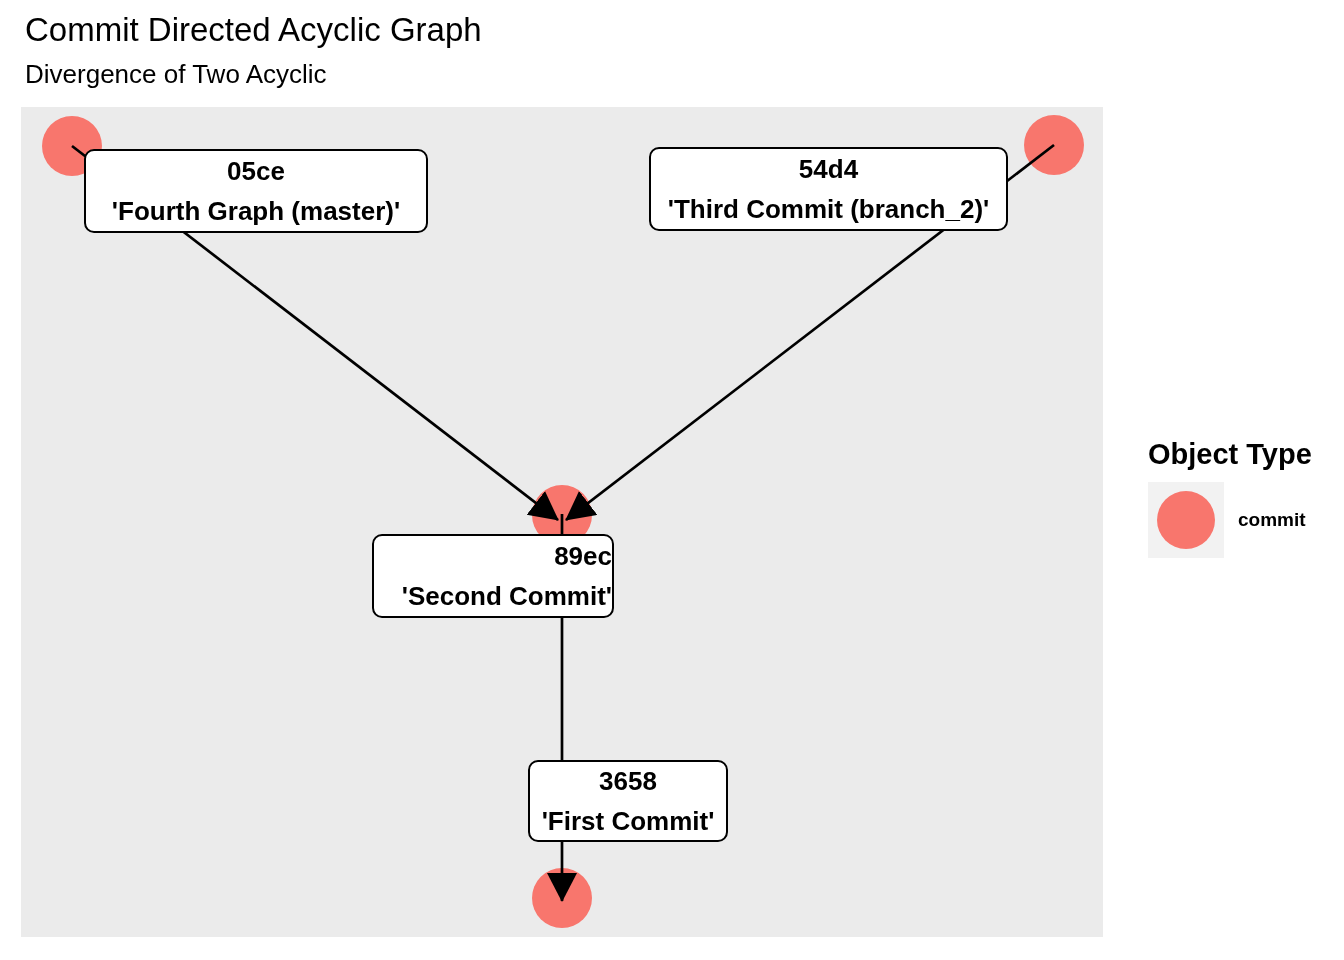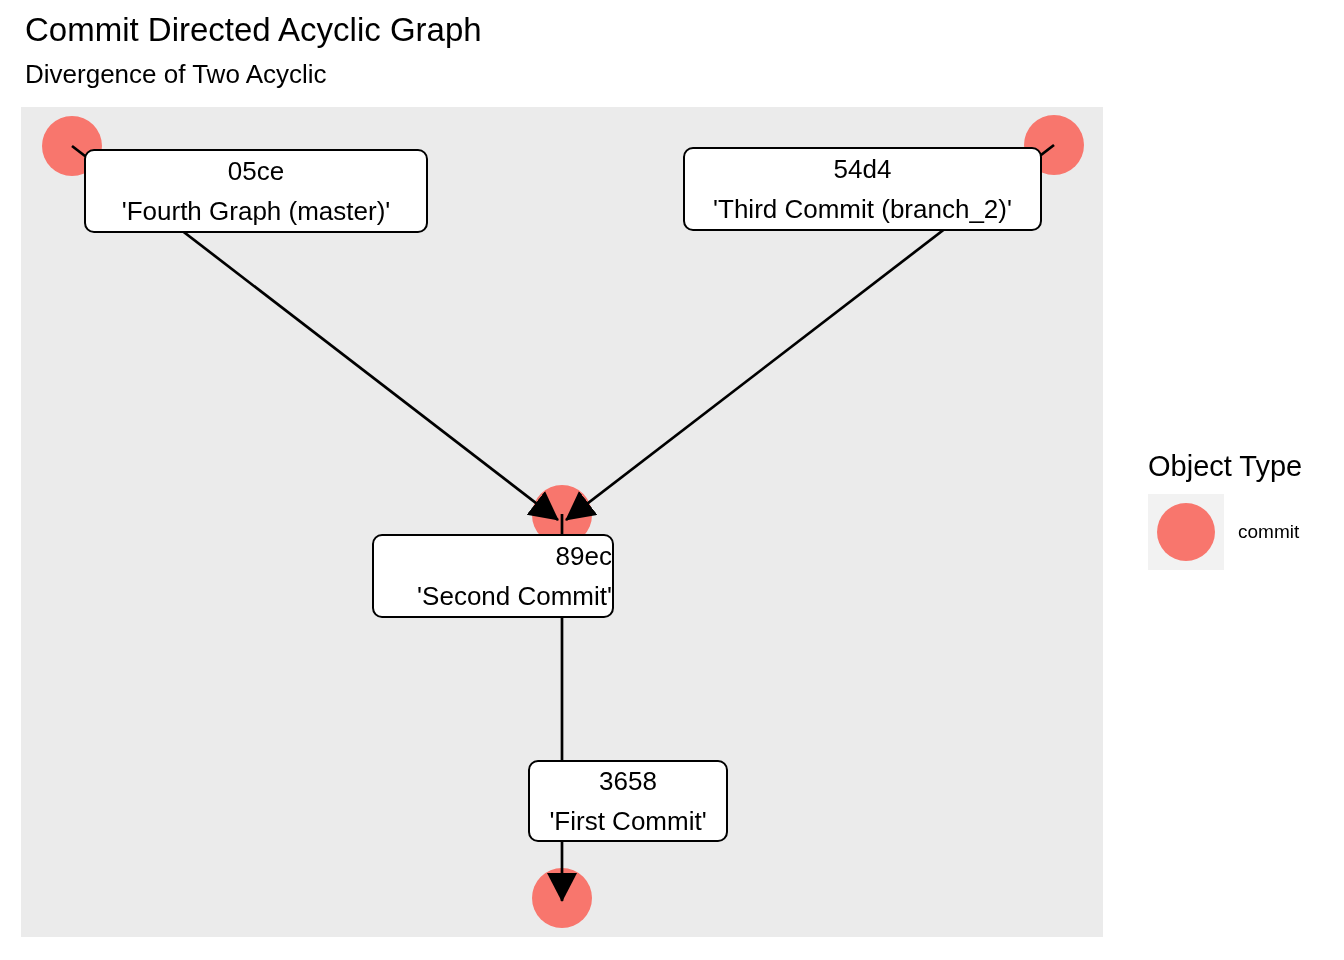--- a/index.html
+++ b/index.html
@@ -44,28 +44,29 @@
     display: flex;
     flex-direction: column;
     align-items: center;
     justify-content: center;
     font-size: 26px;
     line-height: 40px;
     white-space: nowrap;
     text-align: center;
     z-index: 3;
   }
-  .node-box span { display: block; }
+  .node-box span { display: block; font-weight: bold; }
 
   .legend {
     position: absolute;
     left: 1148px;
-    top: 450px;
+    top: 438px;
     width: 196px;
     height: 130px;
+    font-weight: bold;
   }
   .legend-title {
     position: absolute;
     left: 0;
     top: 0;
     font-size: 29px;
     line-height: 32px;
     white-space: nowrap;
   }
   .legend-key {
@@ -110,21 +111,21 @@
     <line x1="72" y1="146" x2="558" y2="520" stroke="#000000" stroke-width="2.7" marker-end="url(#arrow)"></line>
     <line x1="1054" y1="145" x2="566" y2="520" stroke="#000000" stroke-width="2.7" marker-end="url(#arrow)"></line>
     <line x1="562" y1="514" x2="562" y2="901" stroke="#000000" stroke-width="2.7" marker-end="url(#arrow)"></line>
   </svg>
 
   <div class="node-box" style="left:84px; top:149px; width:344px; height:84px;">
     <span>05ce</span>
     <span>'Fourth Graph (master)'</span>
   </div>
 
-  <div class="node-box" style="left:683px; top:147px; width:359px; height:84px;">
+  <div class="node-box" style="left:649px; top:147px; width:359px; height:84px;">
     <span>54d4</span>
     <span>'Third Commit (branch_2)'</span>
   </div>
 
   <div class="node-box" style="left:372px; top:534px; width:242px; height:84px;align-items:flex-end;">
     <span>89ec</span>
     <span>'Second Commit'</span>
   </div>
 
   <div class="node-box" style="left:528px; top:760px; width:200px; height:82px;">

